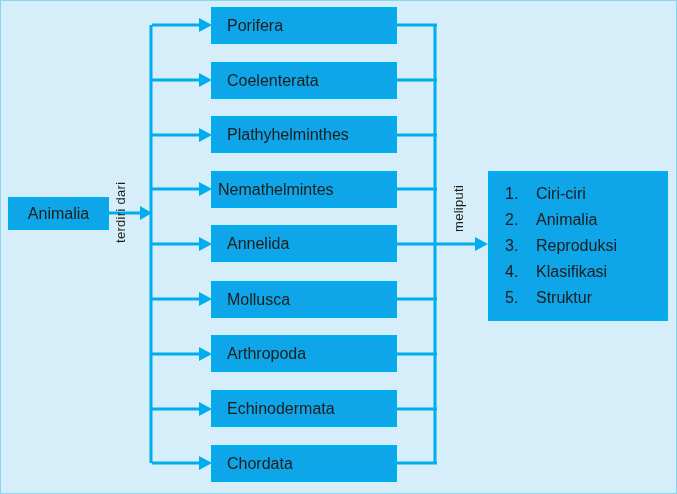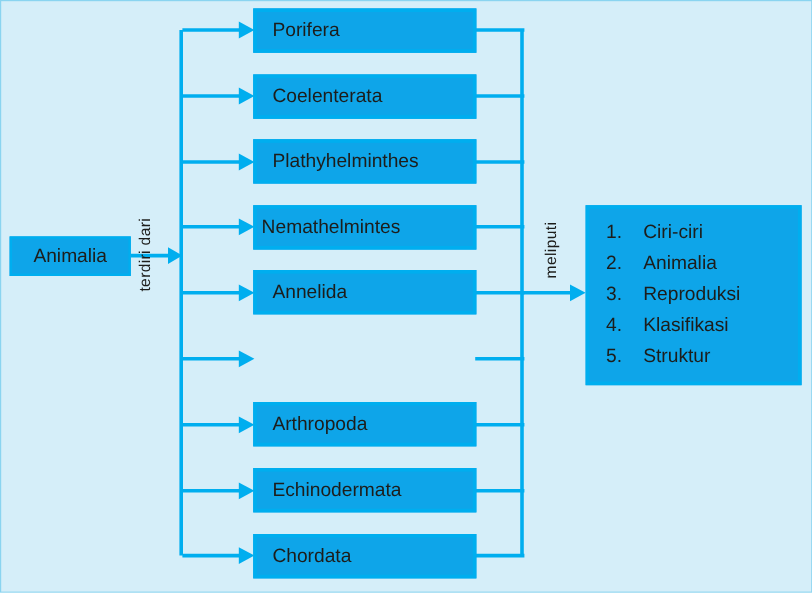--- a/index.html
+++ b/index.html
@@ -121,20 +121,23 @@
     </div>
   <div class="box phylum" style="top:61px">
       <span>Coelenterata</span>
     </div>
   <div class="box phylum" style="top:170px; padding-left:4px">
       <span>Nemathelmintes</span>
     </div>
   <div class="box phylum" style="top:224px">
       <span>Annelida</span>
     </div>
+  <div class="box phylum" style="top:280px">
+      <span>Mollusca</span>
+    </div>
   <div class="box phylum" style="top:389px">
       <span>Echinodermata</span>
     </div>
   <div class="box phylum" style="top:334px">
       <span>Arthropoda</span>
     </div>
   <div class="box phylum" style="top:444px">
       <span>Chordata</span>
     </div>
 

